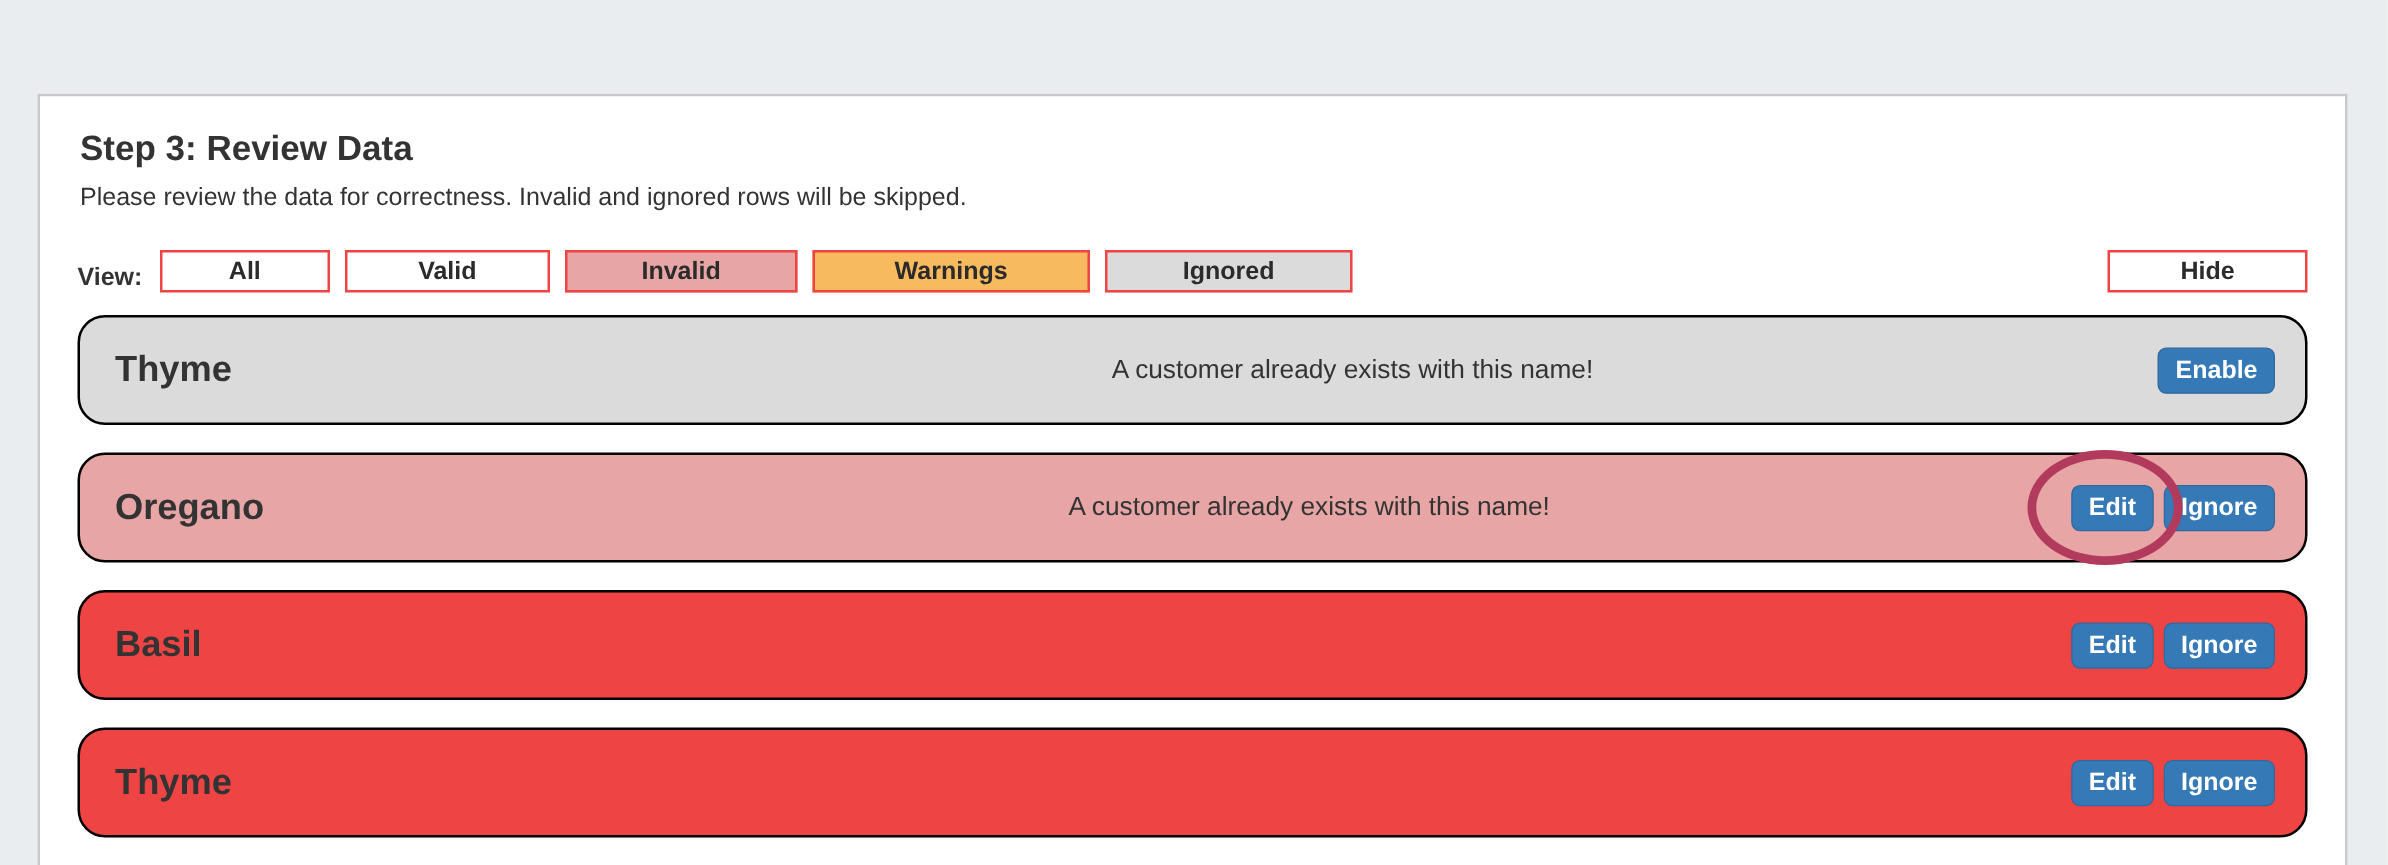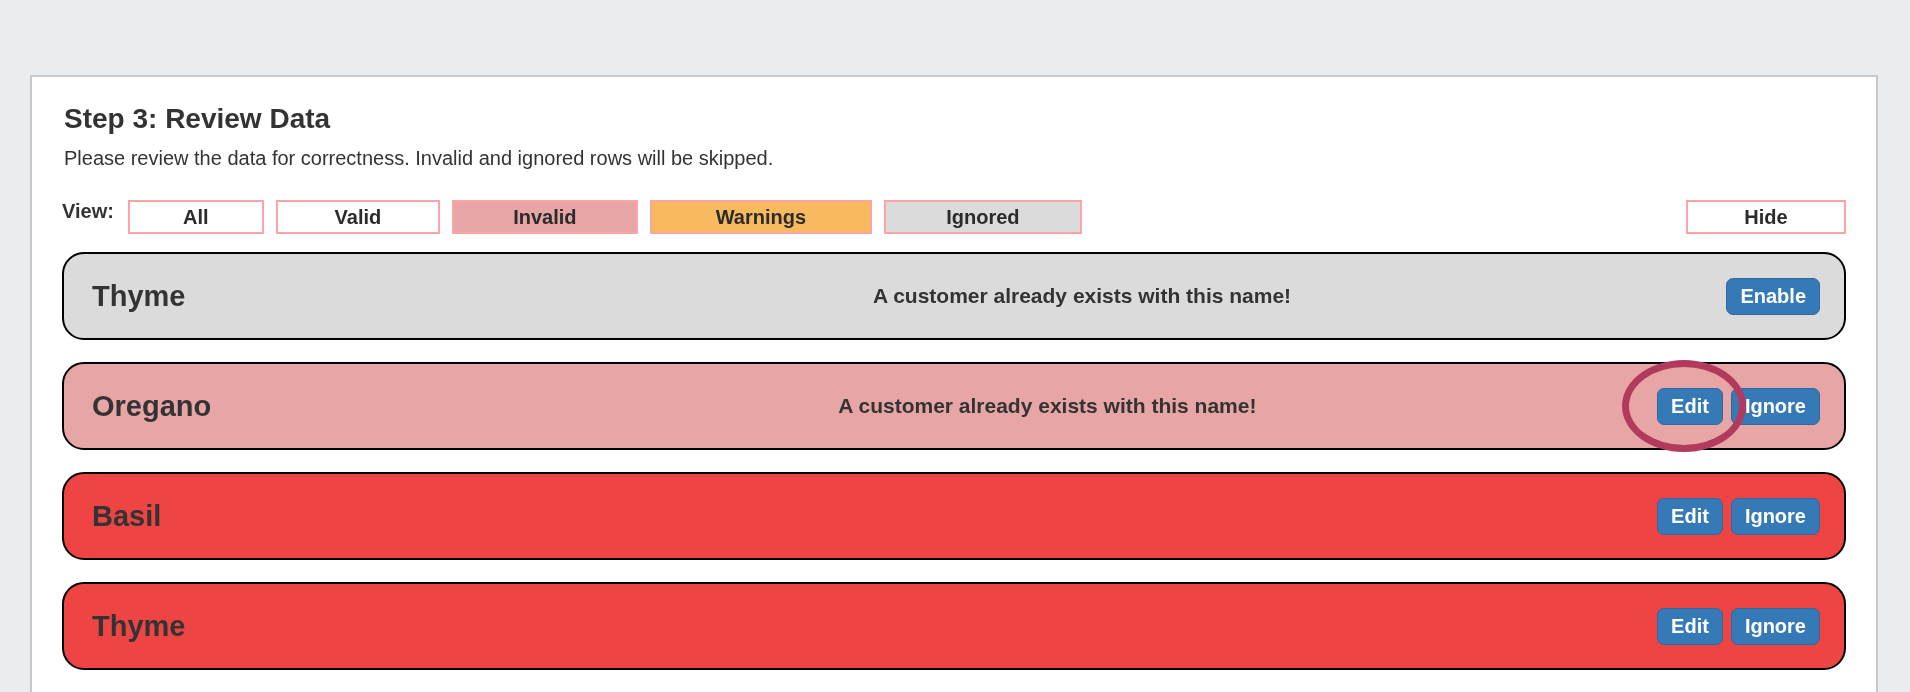--- a/index.html
+++ b/index.html
@@ -37,32 +37,32 @@
     font-weight: bold;
     color: var(--text-dark);
   }
   .page-subtitle {
     margin: 0 0 30px 2px;
     font-size: 20px;
     color: var(--text-dark);
   }
   .filter-bar {
     display: flex;
-    align-items: flex-start;
+    align-items: flex-end;
     gap: 12px;
   }
   .view-label {
     font-size: 20px;
     font-weight: bold;
     color: var(--text-dark);
     margin-right: 2px;
   }
   .filter-btn {
     height: 34px;
-    border: 2px solid #fca5a5;
+    border: 2px solid #ef4444;
     background: #ffffff;
     font-family: inherit;
     font-size: 20px;
     font-weight: bold;
     color: #2b2b2b;
     text-align: center;
     line-height: 30px;
     padding: 0;
     cursor: pointer;
   }
@@ -90,21 +90,21 @@
     width: 20%;
     font-size: 29px;
     font-weight: bold;
     color: var(--text-dark);
     white-space: nowrap;
   }
   .row-message {
     flex: 1;
     text-align: center;
     font-size: 21px;
-    font-weight: bold;
+    font-weight: normal;
     color: var(--text-dark);
   }
   .row-actions {
     position: relative;
     display: flex;
     align-items: center;
     gap: 8px;
   }
   .btn {
     background: var(--accent-blue);

